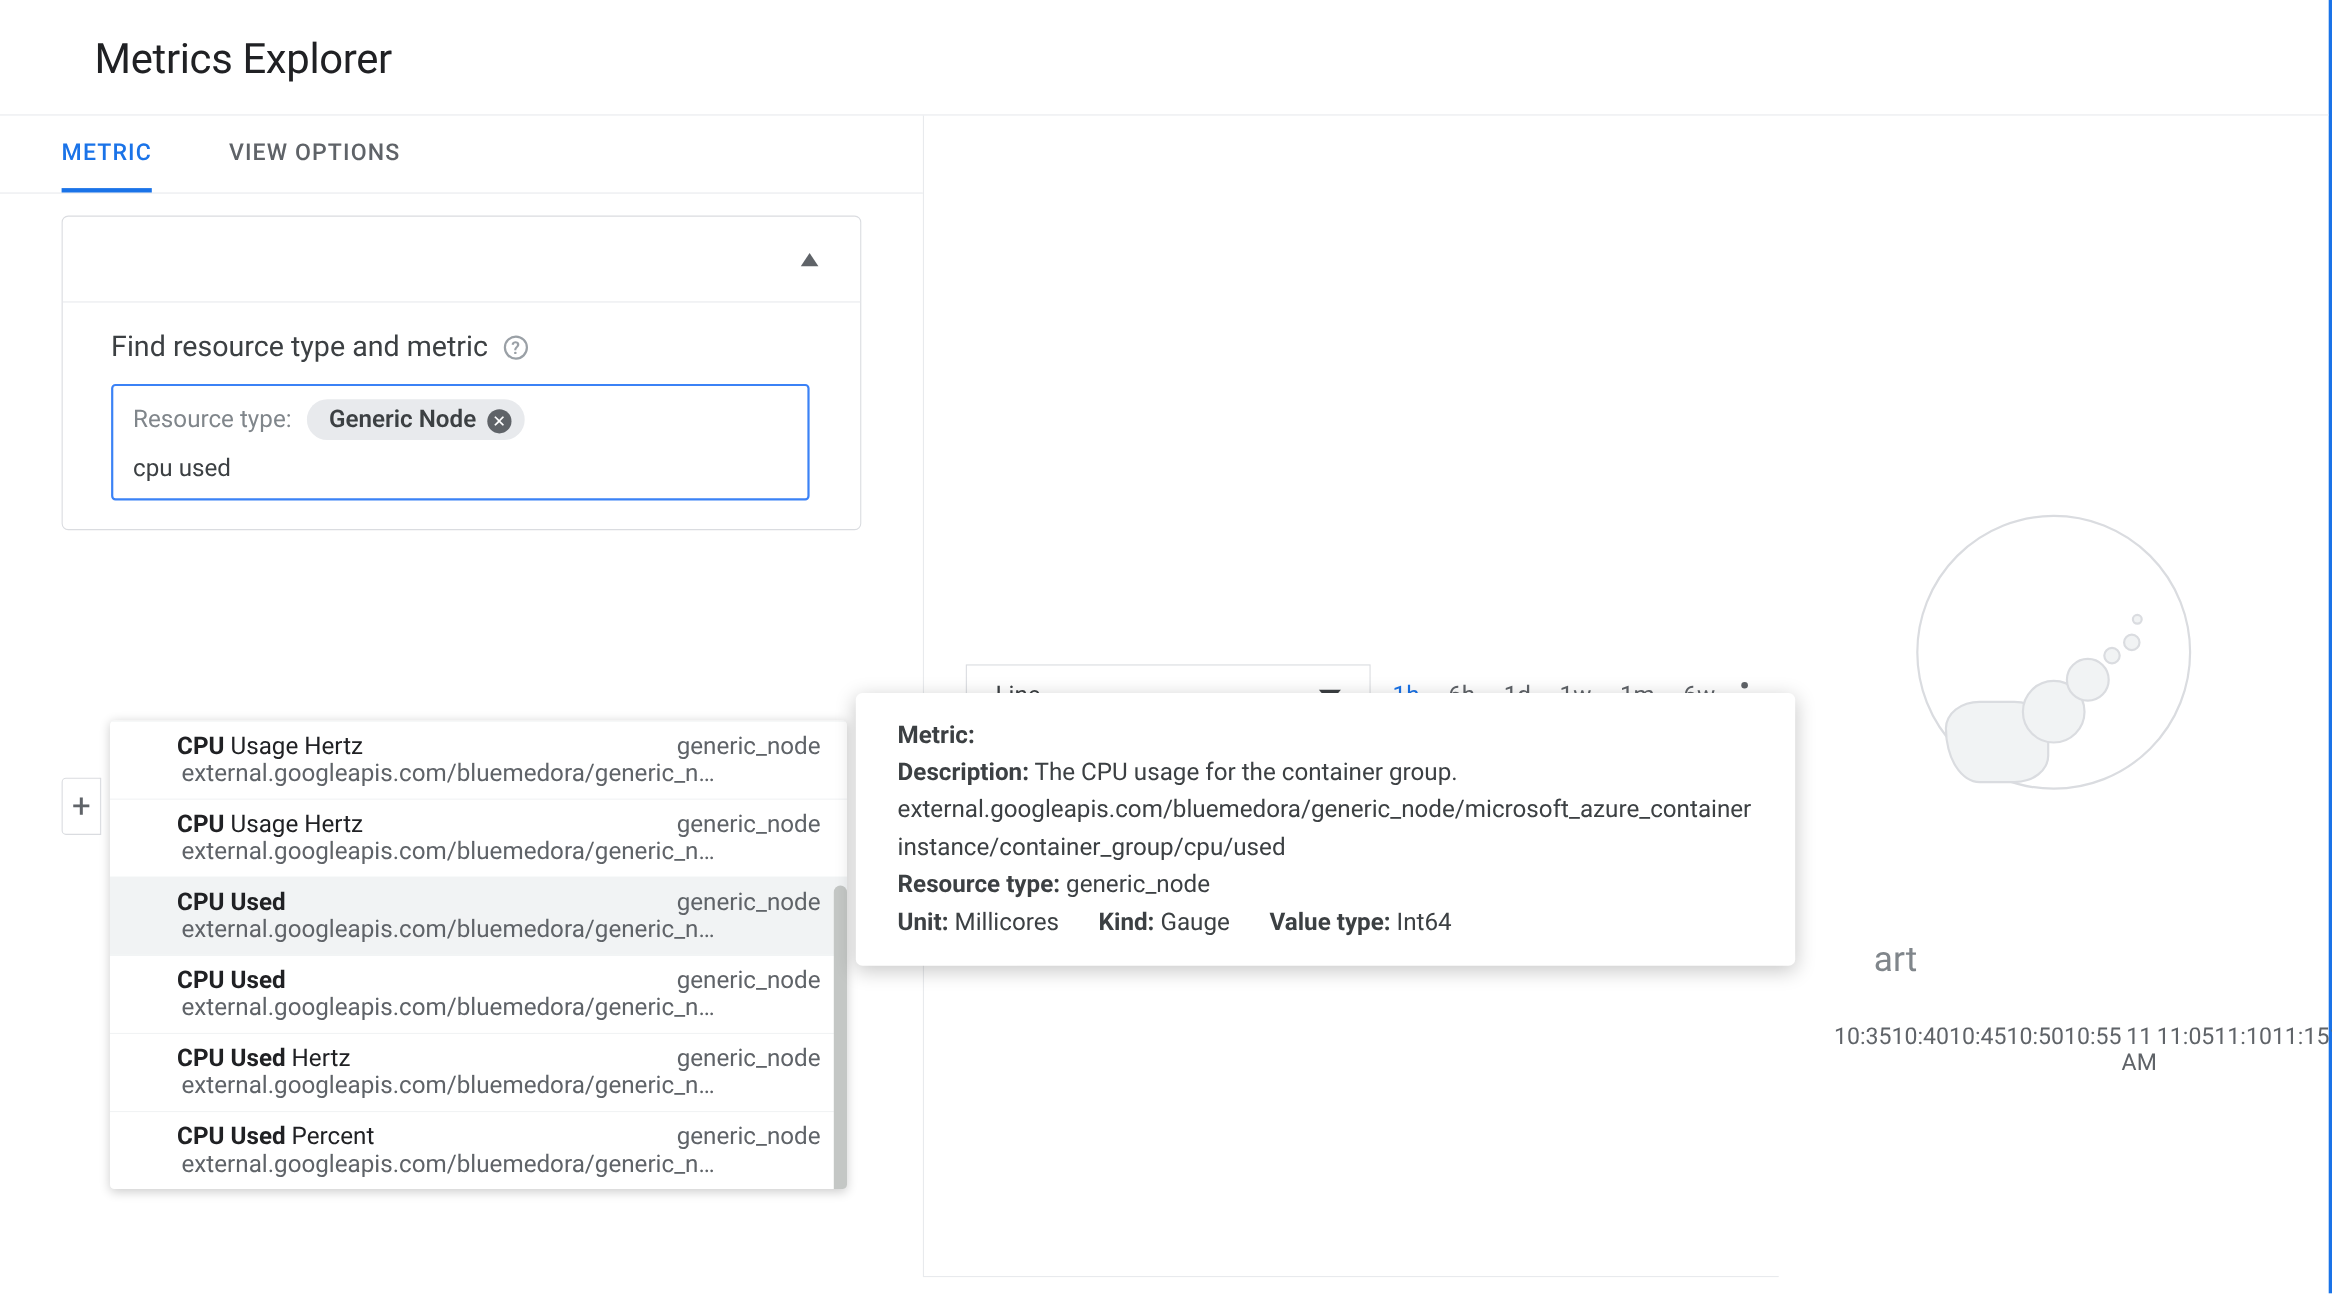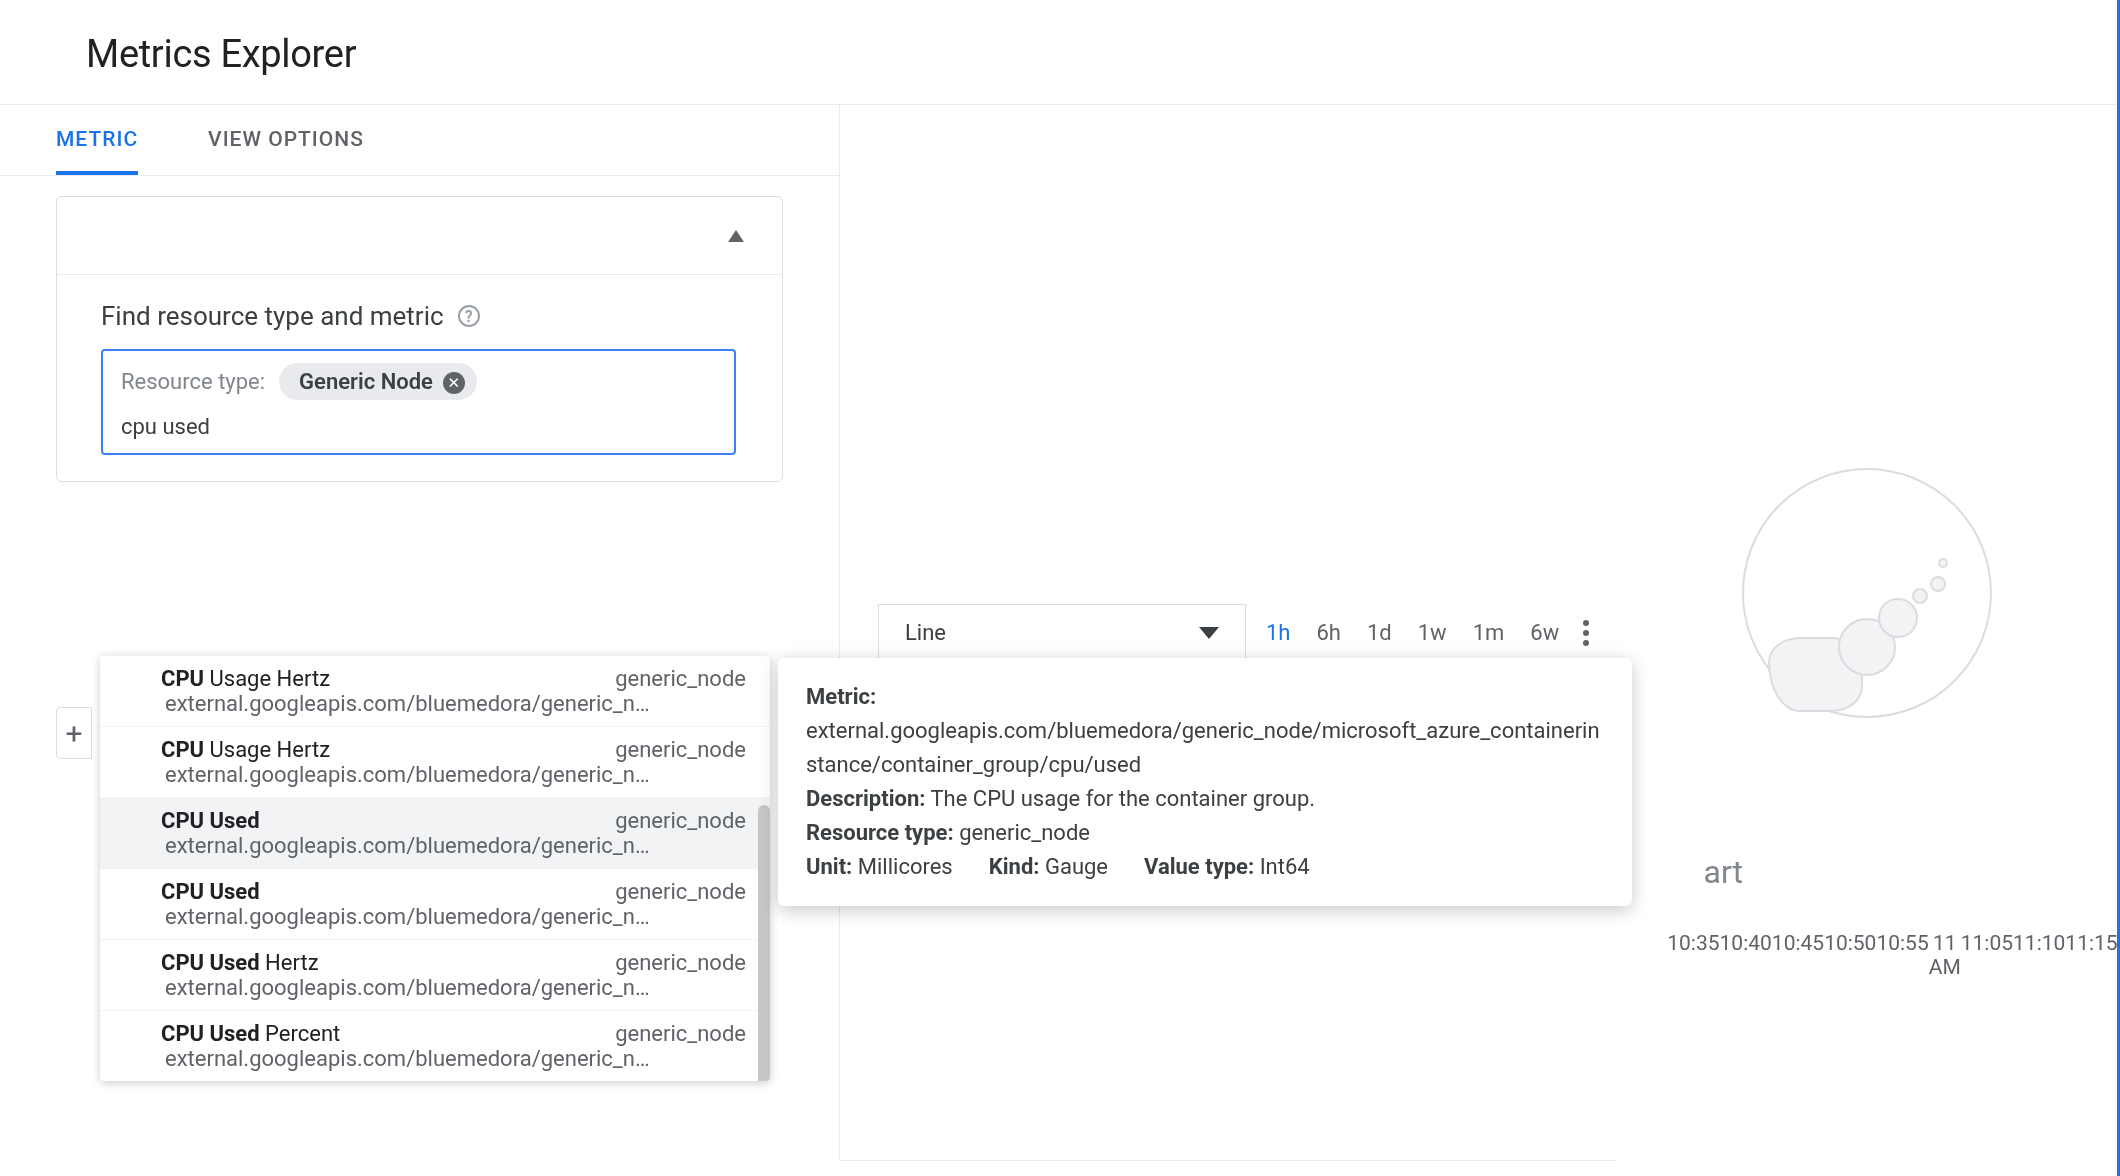--- a/index.html
+++ b/index.html
@@ -59,21 +59,21 @@
   .bubbles { width:250px; height:250px; border:2px solid #dadce0; border-radius:50%; position:relative; margin-top: -80px; }
   .bub { position:absolute; border:2px solid #dadce0; border-radius:50%; background:#f1f3f4; }
   .b1{width:95px;height:75px;bottom:4px;left:24px;border-bottom-left-radius:50% 100%;}
   .b2{width:58px;height:58px;bottom:40px;left:94px;}
   .b3{width:40px;height:40px;bottom:78px;left:134px;}
   .b4{width:16px;height:16px;bottom:112px;left:168px;}
   .b5{width:16px;height:16px;bottom:124px;left:186px;}
   .b6{width:10px;height:10px;bottom:148px;left:194px;}
   .empty-text { position:absolute; top:748px; right:374px; font-size:32px; color:#80868b; }
   
-  .tooltip { position:absolute; top:630px; left:778px; width:854px; background:#fff; box-shadow:0 4px 18px rgba(0,0,0,0.22); border-radius:6px; padding:22px 28px; font-size:22px; line-height:34px; color:#3c4043; z-index:30;margin-top:28px; }
+  .tooltip { position:absolute; top:630px; left:778px; width:854px; background:#fff; box-shadow:0 4px 18px rgba(0,0,0,0.22); border-radius:6px; padding:22px 38px; font-size:22px; line-height:34px; color:#3c4043; z-index:30; }
   .tooltip b { font-weight:700; }
   .t-row { display:flex; gap:36px; }
   
   .xaxis { position:absolute; bottom:182px; left:50px; right:40px; display:flex; color:#5f6368; font-size:21px; }
   .tick { flex: 1; text-align:center; }
   .tick.last{ flex: 0.2; }
   .now-pill { display:inline-flex; align-items:flex-end; gap:20px; background:#0369a1; color:#fff; border-radius:20px; padding:2px 10px 2px 14px; font-size:20px; }
   .now-x { width:20px; height:20px; border-radius:50%; background:#fff; color:#1a73e8; display:inline-flex; align-items:center; justify-content:center; font-size:14px; font-weight:700;}
   .slider-thumb { position:absolute; bottom:160px; left:702px; width:36px; height:10px; background:#c4c7c5; border-radius:6px; }
 </style>
@@ -217,22 +217,22 @@
               <span class="now-x">✕</span>
             </span>
           </div>
         <div class="slider-thumb"></div>
       </div>
     </div>
   </div>
 
   <div class="tooltip">
     <div><b>Metric:</b></div>
+    <div><b>Description:</b> <span>The CPU usage for the container group.</span></div>
     <div style="word-break:break-all;">external.googleapis.com/bluemedora/generic_node/microsoft_azure_containerinstance/container_group/cpu/used</div>
-    <div><b>Description:</b> <span>The CPU usage for the container group.</span></div>
     <div><b>Resource type:</b> <span>generic_node</span></div>
     <div class="t-row">
       <div><b>Unit:</b> <span>Millicores</span></div>
       <div><b>Kind:</b> <span>Gauge</span></div>
       <div><b>Value type:</b> <span>Int64</span></div>
     </div>
   </div>
 </div>
 
 </body></html>

